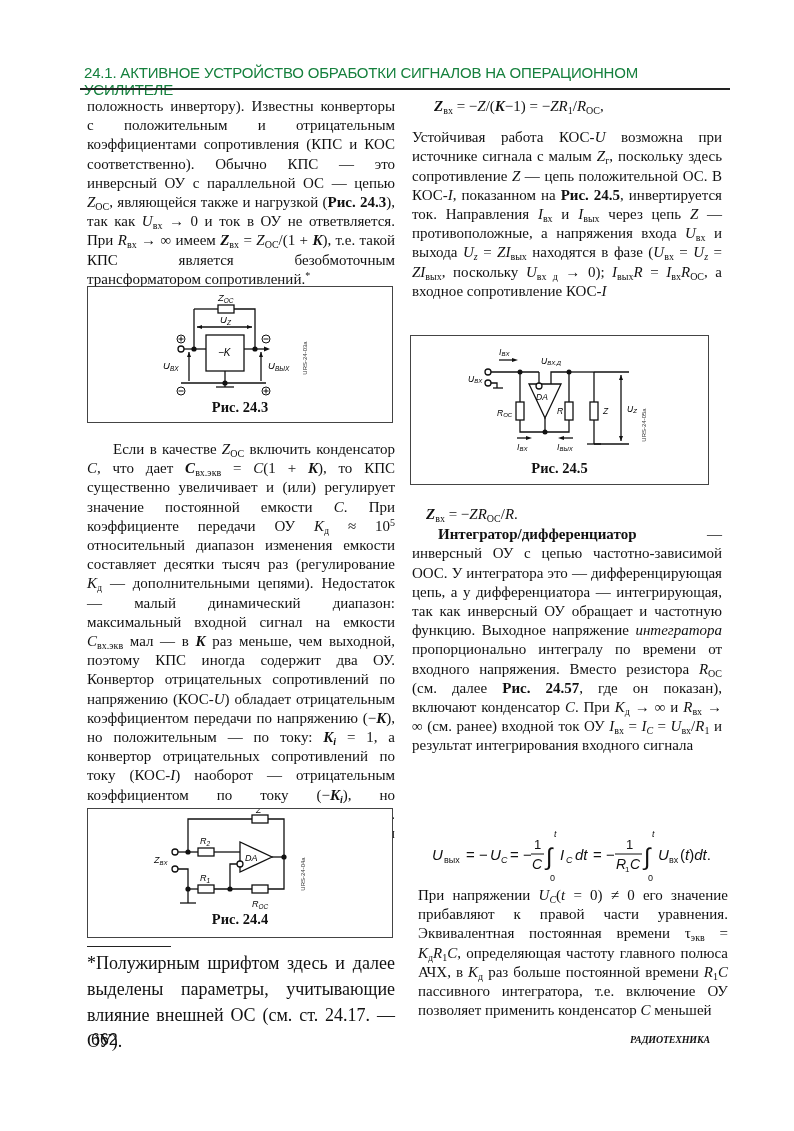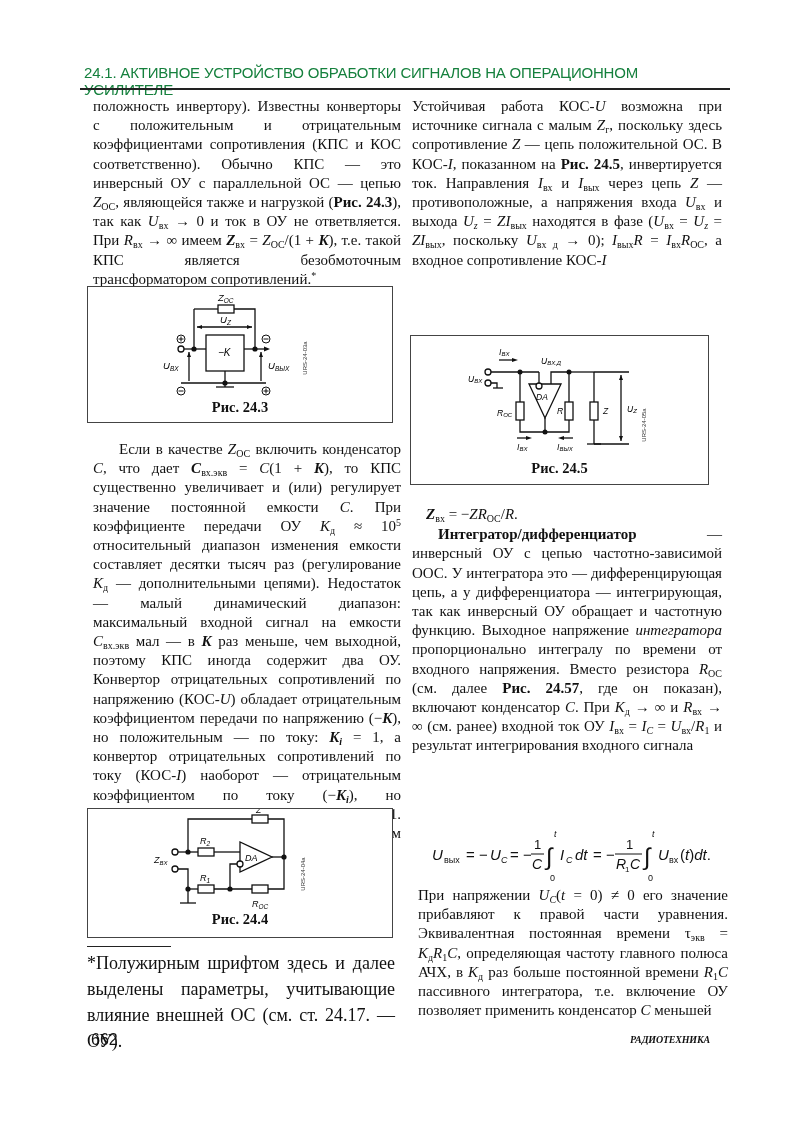--- a/index.html
+++ b/index.html
@@ -5,21 +5,21 @@
   html,body{margin:0;padding:0;background:#ffffff;}
   body{width:794px;height:1131px;position:relative;overflow:hidden;
        font-family:"Liberation Serif","DejaVu Serif",serif;color:#111;}
   .header{position:absolute;left:84px;top:64px;width:646px;
           font-family:"Liberation Sans","DejaVu Sans",sans-serif;font-size:15px;
           letter-spacing:-0.2px;color:#15803d;}
   .header-rule{position:absolute;left:80px;top:88px;width:650px;height:2px;background:#222;}
   .col{position:absolute;font-size:15px;line-height:19.2px;text-align:justify;}
   .col p{margin:0;}
   .indent{text-indent:26px;}
-  .left{left:93px;width:308px;top:97px;}
+  .left{left:87px;width:308px;top:97px;}
   .right{left:412px;width:310px;top:97px;}
   i{font-style:italic;}
   b{font-weight:bold;}
   sub{font-size:10px;vertical-align:-3px;line-height:0;}
   sup{font-size:10px;vertical-align:5px;line-height:0;}
   .formula{text-align:left;margin:0;}
   .figure{position:absolute;border:1px solid #444;background:#fff;}
   .fig-caption{position:absolute;left:0;right:0;text-align:center;font-weight:bold;font-size:14.5px;
                font-family:"Liberation Serif","DejaVu Serif",serif;}
   .fig-code{position:absolute;font-family:"Liberation Sans",sans-serif;font-size:6px;transform:rotate(-90deg);color:#333;}
@@ -138,20 +138,21 @@
     <text x="66" y="54" font-size="9" font-style="italic"><tspan>Z</tspan><tspan font-size="6" dy="2">BX</tspan></text>
   </svg>
   <div class="fig-code" style="left:198px;top:62px;">URS-24-04a</div>
   <div class="fig-caption" style="top:102px;">Рис. 24.4</div>
 </div>
 
 <div class="footnote-rule"></div>
 <div class="footnote">*Полужирным шрифтом здесь и далее выделены параметры, учитывающие влияние внешней ОС (см. ст. 24.17. — ОУ).</div>
 
 <div class="col right">
+  <p class="formula" style="padding-left:22px;margin-bottom:12px;"><b><i>Z</i></b><sub>вх</sub> = −<i>Z</i>/(<b><i>K</i></b>−1) = −<i>ZR</i><sub>1</sub>/<i>R</i><sub>OC</sub>,</p>
   <p>Устойчивая работа КОС-<i>U</i> возможна при источнике сигнала с малым <i>Z</i><sub>г</sub>, поскольку здесь сопротивление <i>Z</i> — цепь положительной ОС. В КОС-<i>I</i>, показанном на <b>Рис. 24.5</b>, инвертируется ток. Направления <i>I</i><sub>вх</sub> и <i>I</i><sub>вых</sub> через цепь <i>Z</i> — противоположные, а напряжения входа <i>U</i><sub>вх</sub> и выхода <i>U<sub>z</sub></i> = <i>ZI</i><sub>вых</sub> находятся в фазе (<i>U</i><sub>вх</sub> = <i>U<sub>z</sub></i> = <i>ZI</i><sub>вых</sub>, поскольку <i>U</i><sub>вх д</sub> → 0); <i>I</i><sub>вых</sub><i>R</i> = <i>I</i><sub>вх</sub><i>R</i><sub>OC</sub>, а входное сопротивление КОС-<i>I</i></p>
 </div>
 
 <div class="figure" style="left:410px;top:335px;width:297px;height:148px;">
   <svg width="297" height="120" viewBox="0 0 297 120">
     <g stroke="#111" fill="none" stroke-width="1.3">
       <line x1="80" y1="36" x2="128" y2="36"></line>
       <line x1="128" y1="36" x2="128" y2="48"></line>
       <circle cx="77" cy="36" r="3" fill="#fff"></circle>
       <circle cx="77" cy="47" r="3" fill="#fff"></circle>

